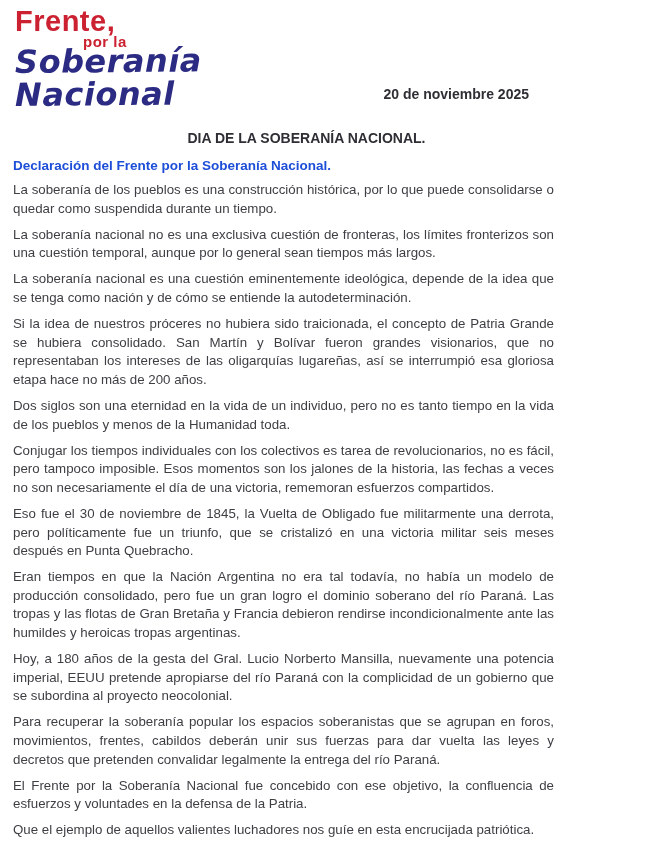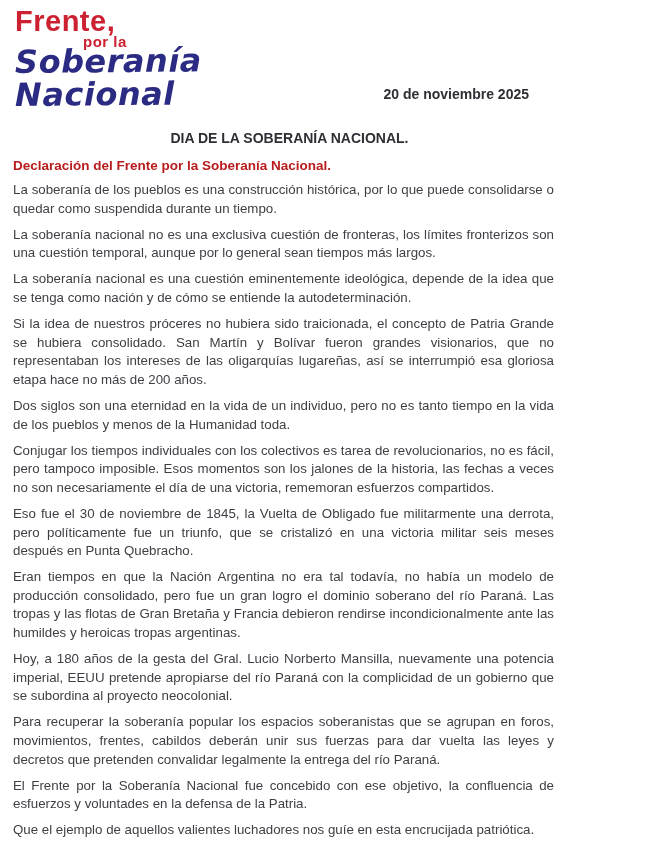--- a/index.html
+++ b/index.html
@@ -54,29 +54,30 @@
   .doc-title {
     position: absolute;
     top: 130px;
     left: 0;
     width: 100%;
     margin: 0;
     text-align: center;
     font-size: 14px;
     font-weight: bold;
     color: #2e2e35;
+    padding-left: 17px;
   }
   .doc-subtitle {
     position: absolute;
     top: 158px;
     left: 13px;
     margin: 0;
     font-size: 13.5px;
     font-weight: bold;
-    color: #b91c1c;
+    color: #1d4ed8;
   }
 
   
   .doc-body {
     position: absolute;
     top: 181px;
     left: 13px;
     right: 25px;
   }
   .doc-body p {

